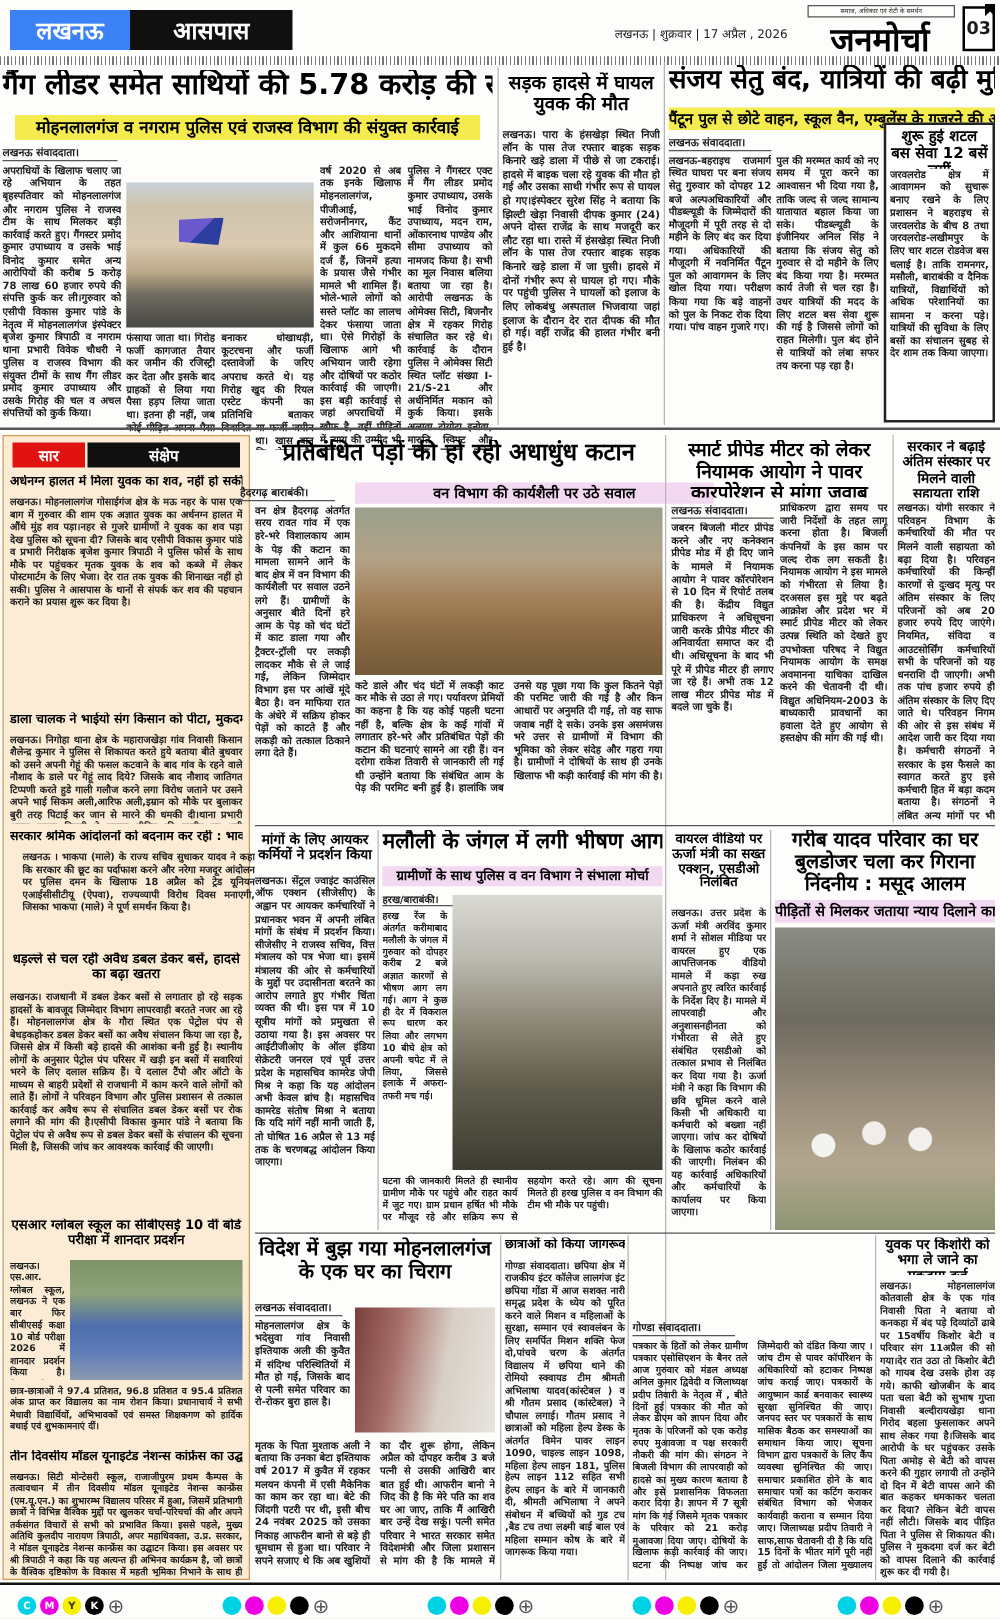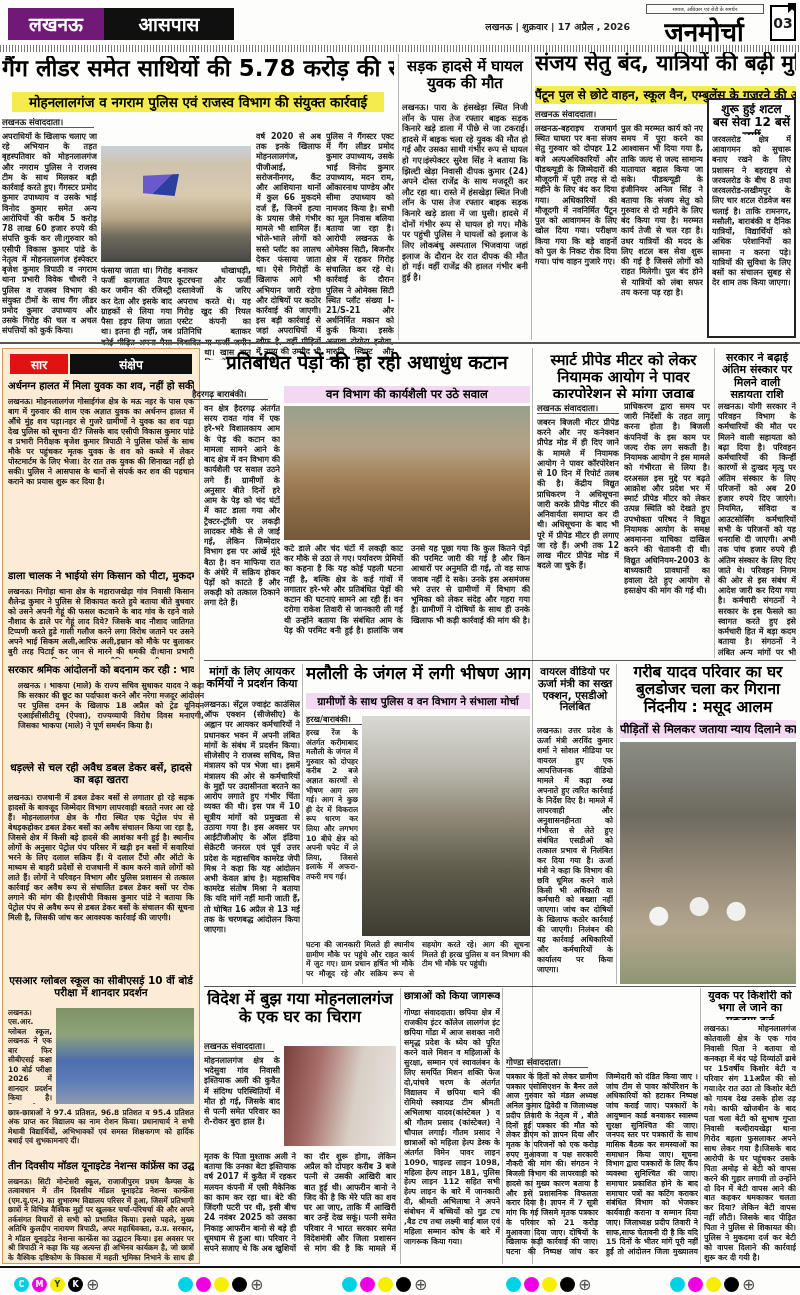--- a/index.html
+++ b/index.html
@@ -21,24 +21,24 @@
   .cb-dot{width:15px;height:15px;border-radius:50%;display:inline-flex;align-items:center;justify-content:center;
           font-size:8px;font-weight:700;margin-right:3px;vertical-align:middle;}
   .cb-reg{font-size:16px;color:#555;vertical-align:middle;}
   .boxed{border:2px solid #222;background:#fff;}
 </style>
 </head>
 <body>
 
 <div class="page">
 
-  <div class="abs badge" style="left:8px;top:8px;width:96px;height:32px;background:#701a75;font-size:19px;">लखनऊ</div>
+  <div class="abs badge" style="left:8px;top:8px;width:96px;height:32px;background:#3b82f6;font-size:19px;">लखनऊ</div>
   <div class="abs badge" style="left:104px;top:8px;width:130px;height:32px;background:#101010;font-size:19px;">आसपास</div>
 
-  <div class="abs" style="left:400px;top:20px;width:230px;text-align:right;font-size:9.5px;font-weight:700;color:#222;">लखनऊ | शुक्रवार | 17 अप्रैल , 2026</div>
+  <div class="abs" style="left:400px;top:20px;width:230px;text-align:right;font-size:9.5px;font-weight:400;color:#222;">लखनऊ | शुक्रवार | 17 अप्रैल , 2026</div>
 
   <div class="abs" style="left:646px;top:4px;width:118px;height:10px;border:1px solid #555;font-size:5px;text-align:center;overflow:hidden;line-height:9px;">समाज, अधिकार एवं रोटी के समर्थन</div>
   <div class="abs one" style="left:640px;top:13px;width:128px;font-size:26px;font-weight:800;color:#000;text-align:center;overflow:hidden;">जनमोर्चा</div>
 
   <div class="abs" style="left:770px;top:5px;width:26px;height:36px;border:2px solid #000;display:flex;align-items:center;justify-content:center;font-size:14px;font-weight:700;background:#fff;">
     <span>03</span>
     <span class="abs" style="right:-2px;top:-4px;width:8px;height:10px;background:#000;clip-path:polygon(0 0,100% 0,100% 100%,50% 62%,0 100%);"></span>
   </div>
 
   <div class="abs" style="left:0;top:45px;width:800px;height:7px;background:repeating-linear-gradient(90deg,#777 0 1px,#fff 1px 3px);"></div>
@@ -97,21 +97,21 @@
   <div class="abs hl" style="left:8px;top:975px;width:186px;height:28px;font-size:10.5px;">एसआर ग्लोबल स्कूल का सीबीएसई 10 वीं बोर्ड परीक्षा में शानदार प्रदर्शन</div>
   <div class="abs bt" style="left:8px;top:1008px;width:44px;height:96px;font-size:7.4px;">लखनऊ। एस.आर. ग्लोबल स्कूल, लखनऊ ने एक बार फिर सीबीएसई कक्षा 10 बोर्ड परीक्षा 2026 में शानदार प्रदर्शन किया है। विद्यालय के</div>
   <div class="abs ph" style="left:56px;top:1008px;width:138px;height:96px;background:linear-gradient(180deg,#7d9366 0%,#8ea379 28%,#4e6ead 55%,#5d7cb8 76%,#8d9ab0 100%);"></div>
   <div class="abs bt" style="left:8px;top:1108px;width:186px;height:48px;font-size:7.4px;">छात्र-छात्राओं ने 97.4 प्रतिशत, 96.8 प्रतिशत व 95.4 प्रतिशत अंक प्राप्त कर विद्यालय का नाम रोशन किया। प्रधानाचार्य ने सभी मेधावी विद्यार्थियों, अभिभावकों एवं समस्त शिक्षकगण को हार्दिक बधाई एवं शुभकामनाएं दीं।</div>
 
   <div class="abs hl one" style="left:8px;top:1160px;width:186px;height:14px;font-size:10px;">तीन दिवसीय मॉडल यूनाइटेड नेशन्स कांफ्रेंस का उद्घाटन</div>
   <div class="abs bt" style="left:8px;top:1177px;width:186px;height:84px;font-size:7.4px;">लखनऊ। सिटी मोन्टेसरी स्कूल, राजाजीपुरम प्रथम कैम्पस के तत्वावधान में तीन दिवसीय मॉडल यूनाइटेड नेशन्स कान्फ्रेंस (एम.यू.एन.) का शुभारम्भ विद्यालय परिसर में हुआ, जिसमें प्रतिभागी छात्रों ने विभिन्न वैश्विक मुद्दों पर खुलकर चर्चा-परिचर्चा की और अपने तर्कसंगत विचारों से सभी को प्रभावित किया। इससे पहले, मुख्य अतिथि कुलदीप नारायण त्रिपाठी, अपर महाधिवक्ता, उ.प्र. सरकार, ने मॉडल यूनाइटेड नेशन्स कान्फ्रेंस का उद्घाटन किया। इस अवसर पर श्री त्रिपाठी ने कहा कि यह अत्यन्त ही अभिनव कार्यक्रम है, जो छात्रों के वैश्विक दृष्टिकोण के विकास में महती भूमिका निभाने के साथ ही भावी पीढ़ी को संयुक्त राष्ट्र संघ के लक्ष्यों से सहयोग हेतु प्रेरित करने में बहुत महत्वपूर्ण है।</div>
 
   <div class="abs hl one" style="left:204px;top:352px;width:326px;height:30px;font-size:19px;">प्रतिबंधित पेड़ों की हो रही अधाधुंध कटान</div>
   <div class="abs by" style="left:192px;top:388px;width:76px;">हैदरगढ़ बाराबंकी।</div>
-  <div class="abs hl one sp" style="left:284px;top:386px;width:246px;height:17px;font-size:11.5px;line-height:17px;">वन विभाग की कार्यशैली पर उठे सवाल</div>
+  <div class="abs hl one sp" style="left:284px;top:386px;width:287px;height:17px;font-size:11.5px;line-height:17px;">वन विभाग की कार्यशैली पर उठे सवाल</div>
   <div class="abs ph" style="left:284px;top:406px;width:246px;height:134px;background:linear-gradient(180deg,#9aa08c 0%,#b3a287 30%,#a17f57 56%,#8a6a45 76%,#745a38 100%);"></div>
   <div class="abs bt" style="left:204px;top:404px;width:76px;height:252px;">वन क्षेत्र हैदरगढ़ अंतर्गत सरय रावत गांव में एक हरे-भरे विशालकाय आम के पेड़ की कटान का मामला सामने आने के बाद क्षेत्र में वन विभाग की कार्यशैली पर सवाल उठने लगे हैं। ग्रामीणों के अनुसार बीते दिनों हरे आम के पेड़ को चंद घंटों में काट डाला गया और ट्रैक्टर-ट्रॉली पर लकड़ी लादकर मौके से ले जाई गई, लेकिन जिम्मेदार विभाग इस पर आंखें मूंदे बैठा है। वन माफिया रात के अंधेरे में सक्रिय होकर पेड़ों को काटते हैं और लकड़ी को तत्काल ठिकाने लगा देते हैं।</div>
   <div class="abs bt c2" style="left:284px;top:544px;width:246px;height:112px;">कटे डाले और चंद घंटों में लकड़ी काट कर मौके से उठा ले गए। पर्यावरण प्रेमियों का कहना है कि यह कोई पहली घटना नहीं है, बल्कि क्षेत्र के कई गांवों में लगातार हरे-भरे और प्रतिबंधित पेड़ों की कटान की घटनाएं सामने आ रही हैं। वन दरोगा राकेश तिवारी से जानकारी ली गई थी उन्होंने बताया कि संबंधित आम के पेड़ की परमिट बनी हुई है। हालांकि जब उनसे यह पूछा गया कि कुल कितने पेड़ों की परमिट जारी की गई है और किन आधारों पर अनुमति दी गई, तो वह साफ जवाब नहीं दे सके। उनके इस असमंजस भरे उत्तर से ग्रामीणों में विभाग की भूमिका को लेकर संदेह और गहरा गया है। ग्रामीणों ने दोषियों के साथ ही उनके खिलाफ भी कड़ी कार्रवाई की मांग की है।</div>
 
   <div class="abs vl" style="left:532px;top:348px;height:916px;"></div>
 
   <div class="abs hl" style="left:537px;top:352px;width:173px;height:46px;font-size:15px;">स्मार्ट प्रीपेड मीटर को लेकर नियामक आयोग ने पावर कारपोरेशन से मांगा जवाब</div>
   <div class="abs by" style="left:537px;top:402px;width:82px;">लखनऊ संवाददाता।</div>
   <div class="abs bt" style="left:537px;top:418px;width:82px;height:238px;">जबरन बिजली मीटर प्रीपेड करने और नए कनेक्शन प्रीपेड मोड में ही दिए जाने के मामले में नियामक आयोग ने पावर कॉरपोरेशन से 10 दिन में रिपोर्ट तलब की है। केंद्रीय विद्युत प्राधिकरण ने अधिसूचना जारी करके प्रीपेड मीटर की अनिवार्यता समाप्त कर दी थी। अधिसूचना के बाद भी पूरे में प्रीपेड मीटर ही लगाए जा रहे हैं। अभी तक 12 लाख मीटर प्रीपेड मोड में बदले जा चुके हैं।</div>
   <div class="abs bt" style="left:624px;top:402px;width:86px;height:254px;">प्राधिकरण द्वारा समय पर जारी निर्देशों के तहत लागू करना होता है। बिजली कंपनियों के इस काम पर जल्द रोक लग सकती है। नियामक आयोग ने इस मामले को गंभीरता से लिया है।दरअसल इस मुद्दे पर बढ़ते आक्रोश और प्रदेश भर में स्मार्ट प्रीपेड मीटर को लेकर उत्पन्न स्थिति को देखते हुए उपभोक्ता परिषद ने विद्युत नियामक आयोग के समक्ष अवमानना याचिका दाखिल करने की चेतावनी दी थी। विद्युत अधिनियम-2003 के बाध्यकारी प्रावधानों का हवाला देते हुए आयोग से हस्तक्षेप की मांग की गई थी।</div>

